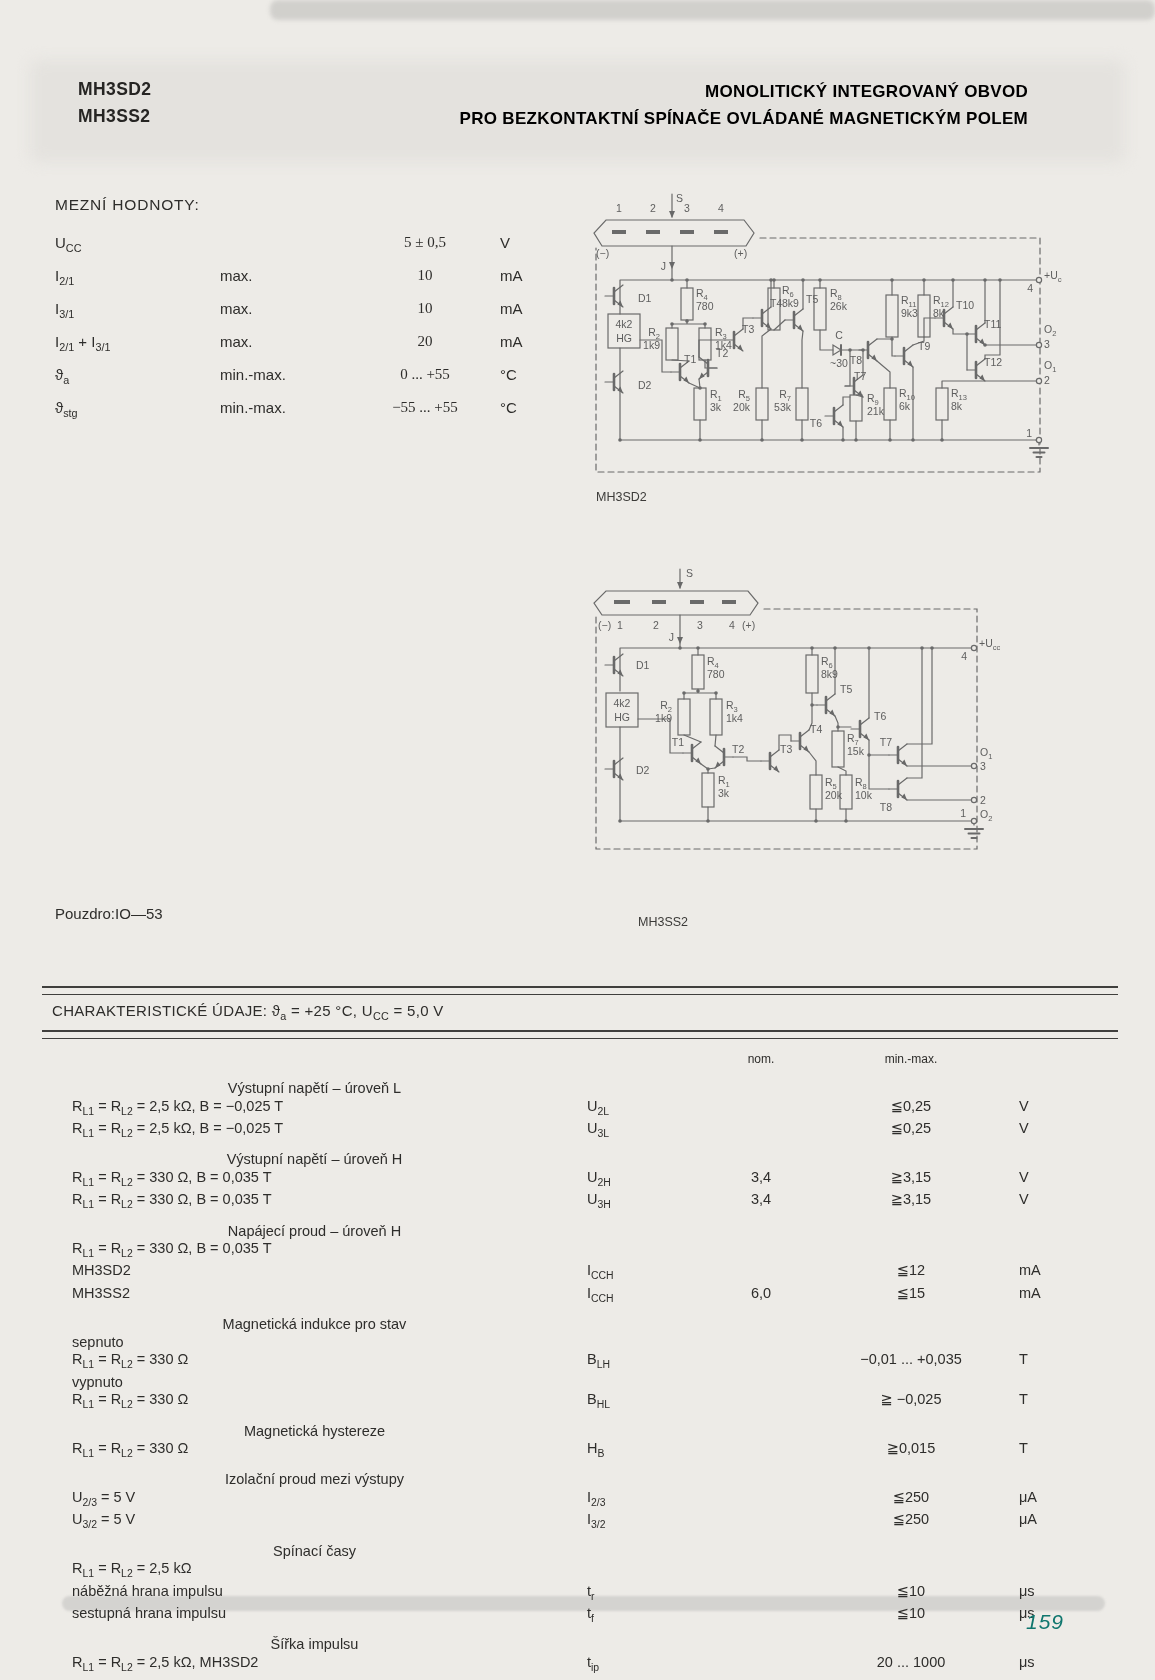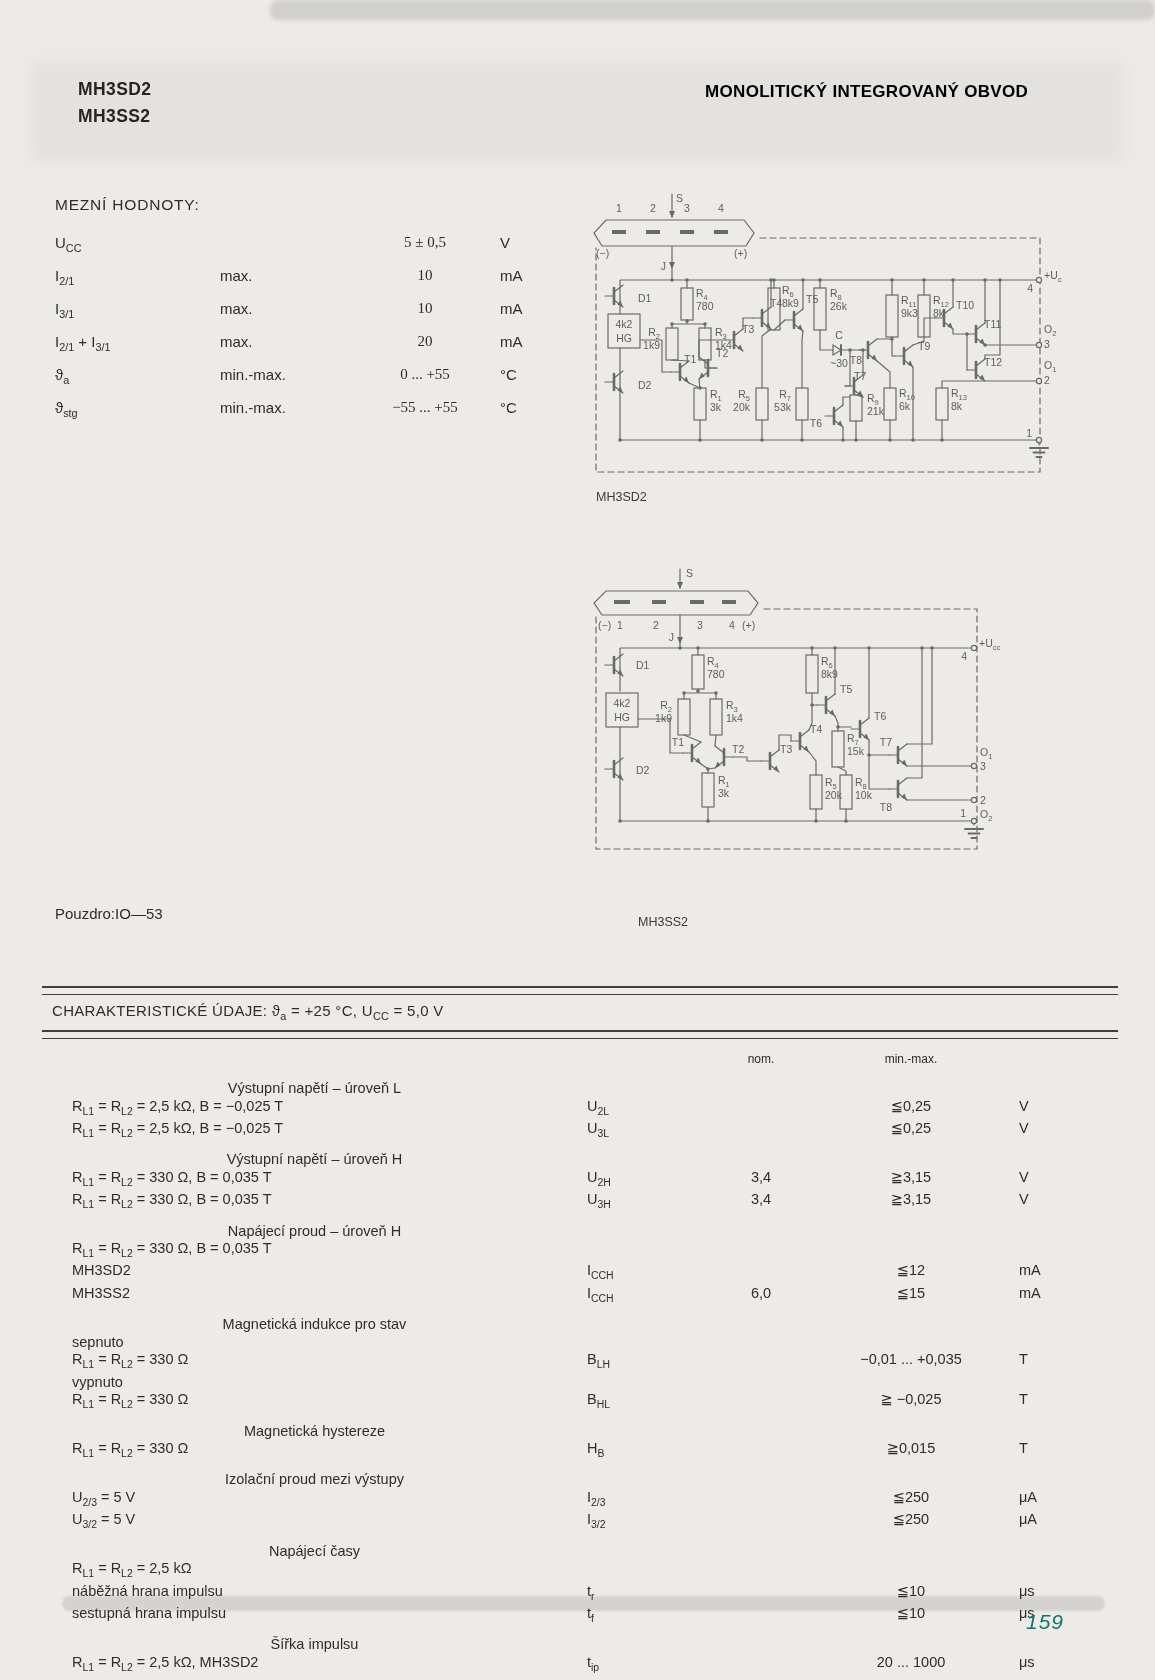--- a/index.html
+++ b/index.html
@@ -57,20 +57,21 @@
   <div class="smudge" style="left:270px;top:0;width:885px;height:20px;background:#c8c7c4;opacity:.75;filter:blur(2px);"></div>
   <div class="smudge" style="left:30px;top:60px;width:1095px;height:102px;background:#e4e2de;filter:blur(7px);"></div>
   <div class="smudge" style="left:62px;top:1596px;width:1043px;height:15px;background:#d4d3d0;filter:blur(1px);"></div>
 
   <div class="hdr-parts">
     <div>MH3SD2</div>
     <div>MH3SS2</div>
   </div>
   <div class="hdr-title">
     <div>MONOLITICKÝ INTEGROVANÝ OBVOD</div>
+    <div>PRO BEZKONTAKTNÍ SPÍNAČE OVLÁDANÉ MAGNETICKÝM POLEM</div>
   </div>
 
   <div class="limits-heading">MEZNÍ HODNOTY:</div>
   <div class="limits-table">
 
   <div class="lrow">
         <span class="lsym">U<sub>CC</sub></span>
         <span class="lcond"></span>
         <span class="lval">5 ± 0,5</span>
         <span class="lunit">V</span>
@@ -529,21 +530,21 @@
           <span class="cunit">μA</span>
         </div>
         <div class="crow data">
           <span class="clabel">U<sub>3/2</sub> = 5 V</span>
           <span class="csym">I<sub>3/2</sub></span>
           <span class="cnom"></span>
           <span class="cmm">≦250</span>
           <span class="cunit">μA</span>
         </div>
         <div class="crow group">
-          <span class="clabel">Napájecí časy</span>
+          <span class="clabel">Spínací časy</span>
           <span class="csym"></span>
           <span class="cnom"></span>
           <span class="cmm"></span>
           <span class="cunit"></span>
         </div>
         <div class="crow cond">
           <span class="clabel">R<sub>L1</sub> = R<sub>L2</sub> = 2,5 kΩ</span>
           <span class="csym"></span>
           <span class="cnom"></span>
           <span class="cmm"></span>

